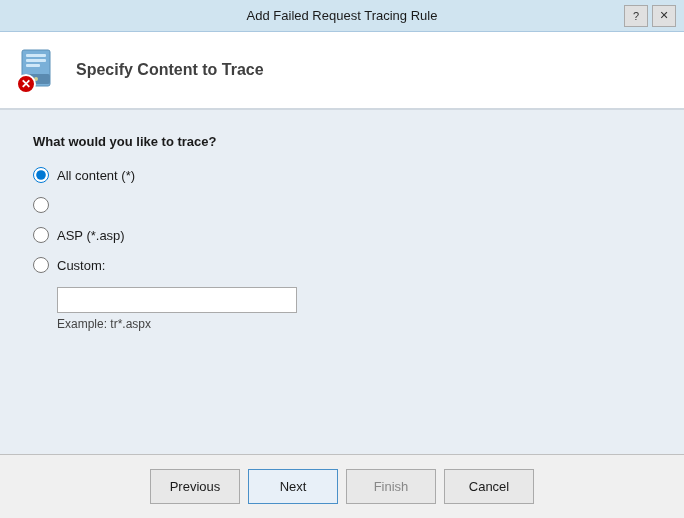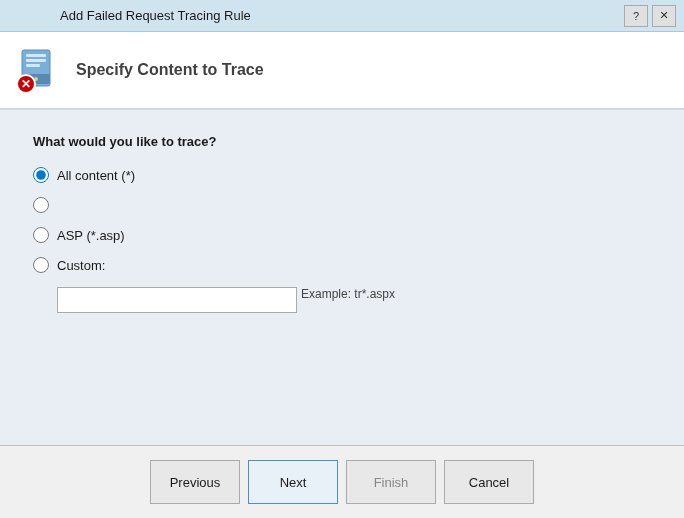--- a/index.html
+++ b/index.html
@@ -21,20 +21,21 @@
       justify-content: space-between;
       padding: 6px 8px;
       border-bottom: 1px solid #aac8e0;
       height: 32px;
       flex-shrink: 0;
     }
     .title-bar-text {
       font-size: 13px;
       color: #1a1a1a;
       flex: 1;
+      text-align: center;
     }
     .title-bar-buttons {
       display: flex;
       gap: 4px;
     }
     .title-btn {
       width: 24px;
       height: 22px;
       border: 1px solid #aaa;
       background: #e0e0e0;
@@ -130,21 +131,21 @@
       accent-color: #0078d4;
     }
     .radio-label {
       font-size: 13px;
       color: #1a1a1a;
       cursor: pointer;
       user-select: none;
     }
     .custom-input-group {
       display: flex;
-      flex-direction: row;
+      flex-direction: column;
       gap: 4px;
       margin-left: 24px;
     }
     .custom-text-input {
       width: 240px;
       height: 26px;
       border: 1px solid #aaa;
       padding: 2px 4px;
       font-size: 13px;
       background: white;
@@ -160,21 +161,21 @@
       background: #f0f0f0;
       padding: 14px 16px;
       display: flex;
       justify-content: center;
       gap: 8px;
       border-top: 1px solid #c0c0c0;
       flex-shrink: 0;
     }
     .btn {
       min-width: 90px;
-      height: 44px;
+      height: 35px;
       padding: 0 12px;
       border: 1px solid #aaa;
       background: #e8e8e8;
       font-size: 13px;
       cursor: pointer;
       color: #1a1a1a;
     }
     .btn.btn-primary {
       background: #e8f0f8;
       border-color: #4a90c8;

